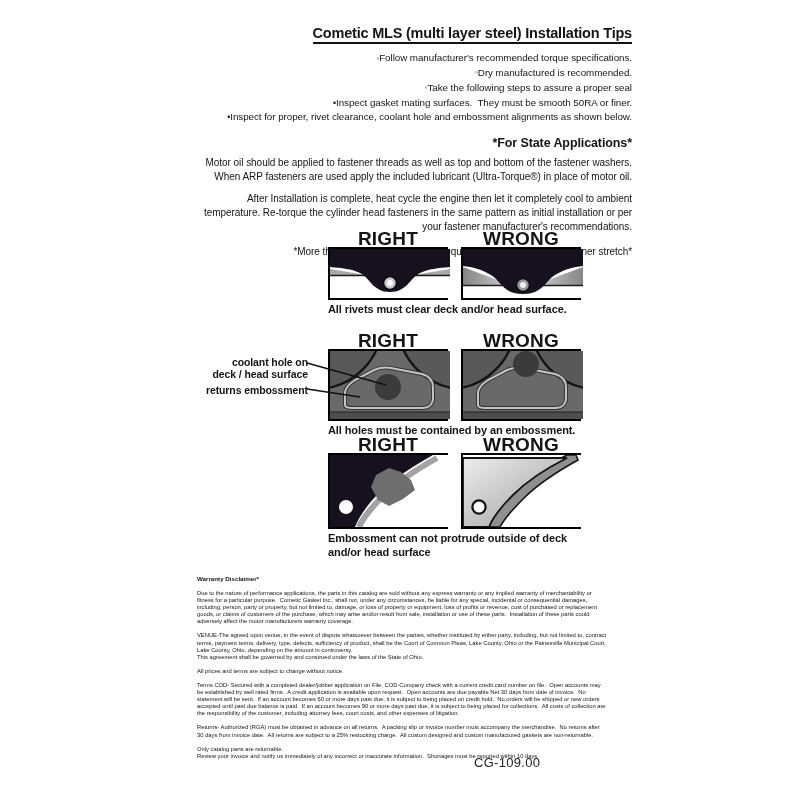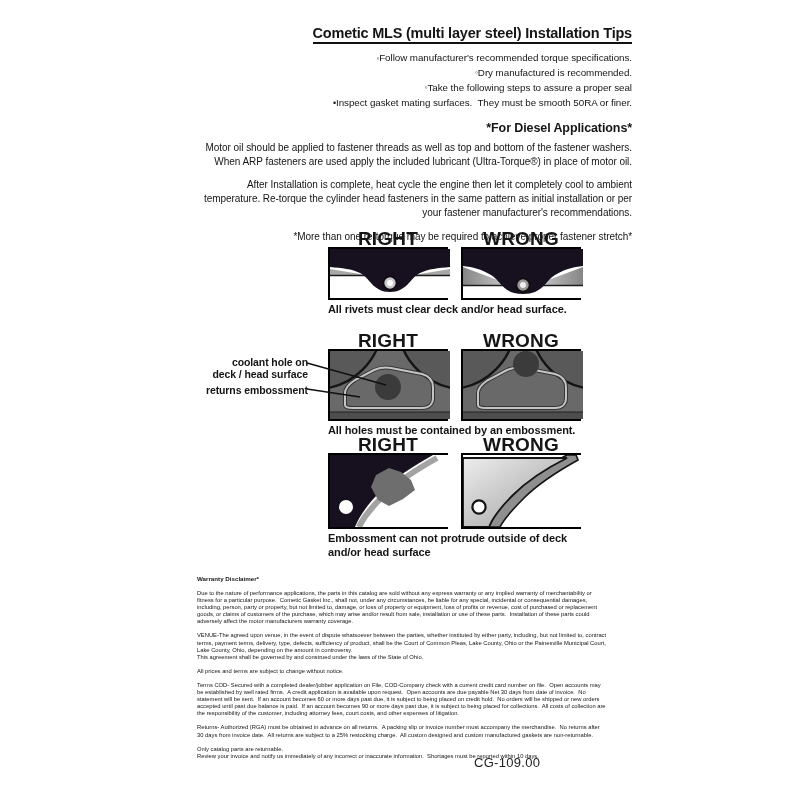--- a/index.html
+++ b/index.html
@@ -44,23 +44,24 @@
 </head>
 <body>
 
 <div class="doc-top">
   <span class="title">Cometic MLS (multi layer steel) Installation Tips</span>
   <ul class="tips">
     <li><span class="m1">◦</span><span>Follow manufacturer's recommended torque specifications.</span></li>
     <li><span class="m1">◦</span><span>Dry manufactured is recommended.</span></li>
     <li><span class="m1">◦</span><span>Take the following steps to assure a proper seal</span></li>
     <li class="l2"><span class="m2">•</span><span>Inspect gasket mating surfaces.  They must be smooth 50RA or finer.</span></li>
+    <li class="l2"><span class="m2">•</span><span>Inspect for proper, rivet clearance, coolant hole and embossment alignments as shown below.</span></li>
   </ul>
 
-  <div class="diesel-h">*For Diesel Applications*</div>
+  <div class="diesel-h">*For State Applications*</div>
   <p class="para">Motor oil should be applied to fastener threads as well as top and bottom of the fastener washers. When ARP fasteners are used apply the included lubricant (Ultra-Torque®) in place of motor oil.</p>
   <p class="para">After Installation is complete, heat cycle the engine then let it completely cool to ambient temperature. Re-torque the cylinder head fasteners in the same pattern as initial installation or per your fastener manufacturer's recommendations.</p>
   <p class="para note">*More than one re-torque may be required to achieve proper fastener stretch*</p>
 </div>
 
 <div class="diagrams">
 
   <div class="drow drow1">
     <div class="dcols">
       <div class="dcol">

